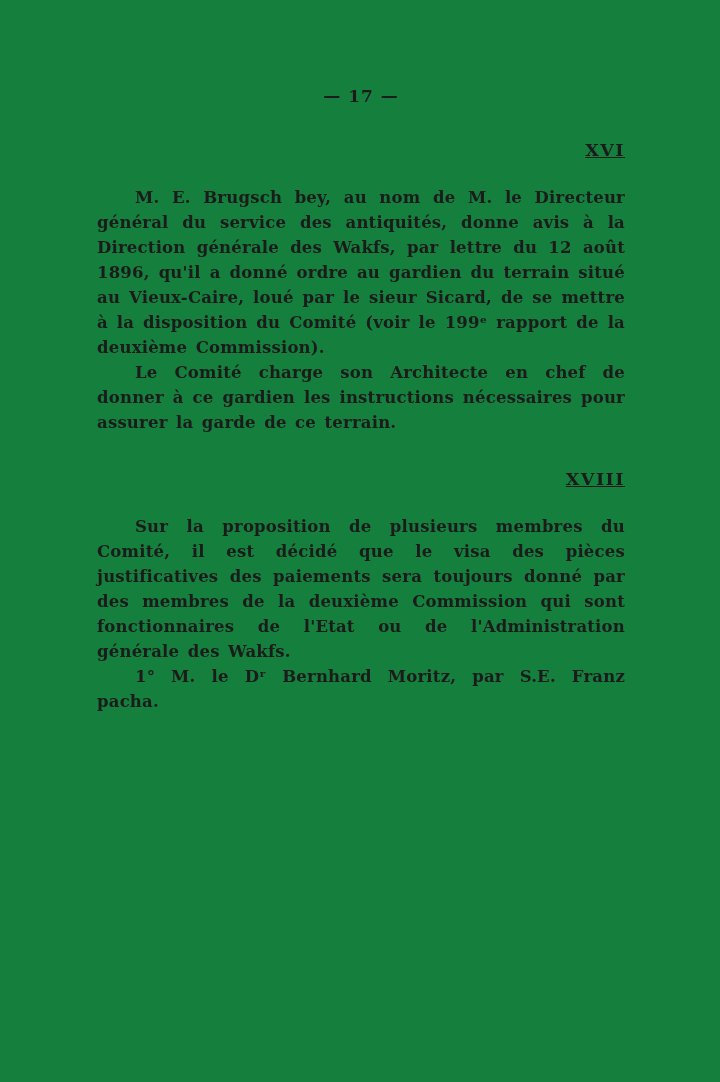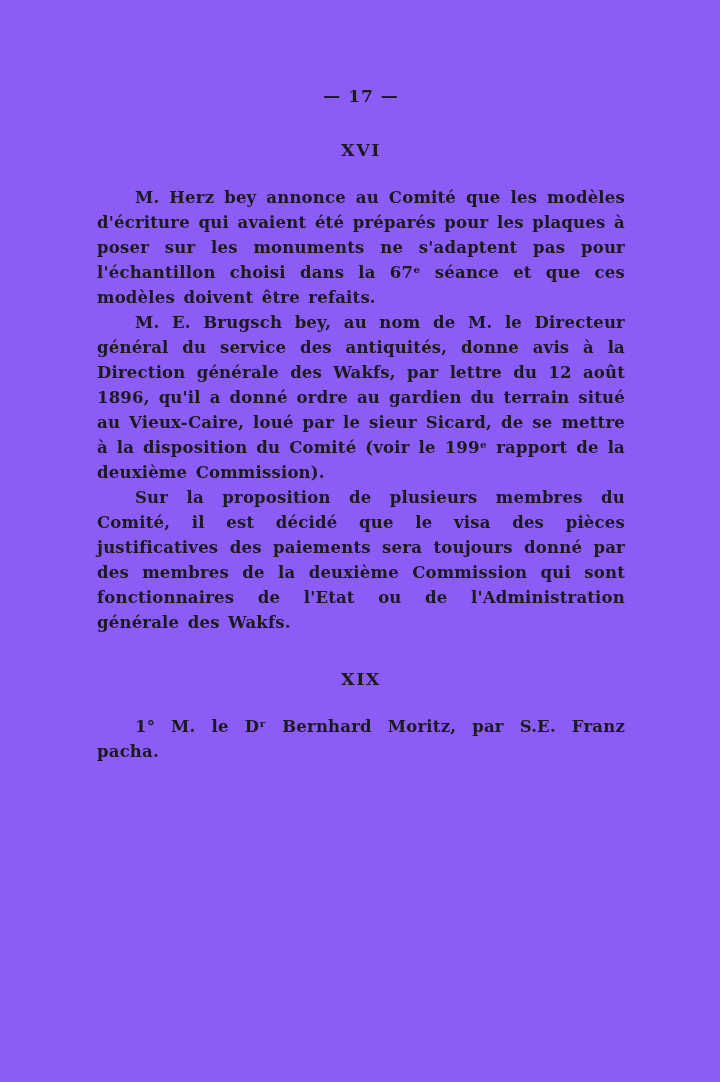--- a/index.html
+++ b/index.html
@@ -12,35 +12,36 @@
     height: 1082px;
     overflow: hidden;
     font-family: "DejaVu Serif", "Liberation Serif", serif;
     color: #1b1b1b;
   }
   .page {
     box-sizing: border-box;
     width: 720px;
     height: 1082px;
     padding: 86px 95px 8px 97px;
-    background: #8b5cf6;
+    background: #15803d;
   }
   .page-number {
     text-align: center;
     font-size: 17px;
     font-weight: bold;
     letter-spacing: 1px;
     margin: 0 0 30px 0;
   }
   .section-heading {
-    text-align: center;
+    text-align: right;
     font-size: 17.5px;
     font-weight: bold;
     letter-spacing: 1.5px;
     margin: 34px 0 25px 0;
+    text-decoration: underline;
   }
   .section:first-of-type .section-heading {
     margin-top: 0;
   }
   .body-text p {
     margin: 0;
     font-size: 16.5px;
     font-weight: bold;
     line-height: 25px;
     text-align: justify;
@@ -52,37 +53,37 @@
 </head>
 <body>
 
 <div class="page">
 
   <div class="page-number">— 17 —</div>
 
   <div class="section">
     <div class="section-heading">XVI</div>
     <div class="body-text">
-      <p>M. Herz bey annonce au Comité que les modèles d'écriture qui avaient été préparés pour les plaques à poser sur les monuments ne s'adaptent pas pour l'échantillon choisi dans la 67ᵉ séance et que ces modèles doivent être refaits.</p>
     </div>
   </div>
 
   <div class="section">
     <div class="body-text">
       <p>M. E. Brugsch bey, au nom de M. le Directeur général du service des antiquités, donne avis à la Direction générale des Wakfs, par lettre du 12 août 1896, qu'il a donné ordre au gardien du terrain situé au Vieux-Caire, loué par le sieur Sicard, de se mettre à la disposition du Comité (voir le 199ᵉ rapport de la deuxième Commission).</p>
+      <p>Le Comité charge son Architecte en chef de donner à ce gardien les instructions nécessaires pour assurer la garde de ce terrain.</p>
     </div>
   </div>
 
   <div class="section">
+    <div class="section-heading">XVIII</div>
     <div class="body-text">
       <p>Sur la proposition de plusieurs membres du Comité, il est décidé que le visa des pièces justificatives des paiements sera toujours donné par des membres de la deuxième Commission qui sont fonctionnaires de l'Etat ou de l'Administration générale des Wakfs.</p>
     </div>
   </div>
 
   <div class="section">
-    <div class="section-heading">XIX</div>
     <div class="body-text">
       <p>1° M. le Dʳ Bernhard Moritz, par S.E. Franz pacha.</p>
 
     </div>
   </div>
 
 </div>
 
 </body></html>

